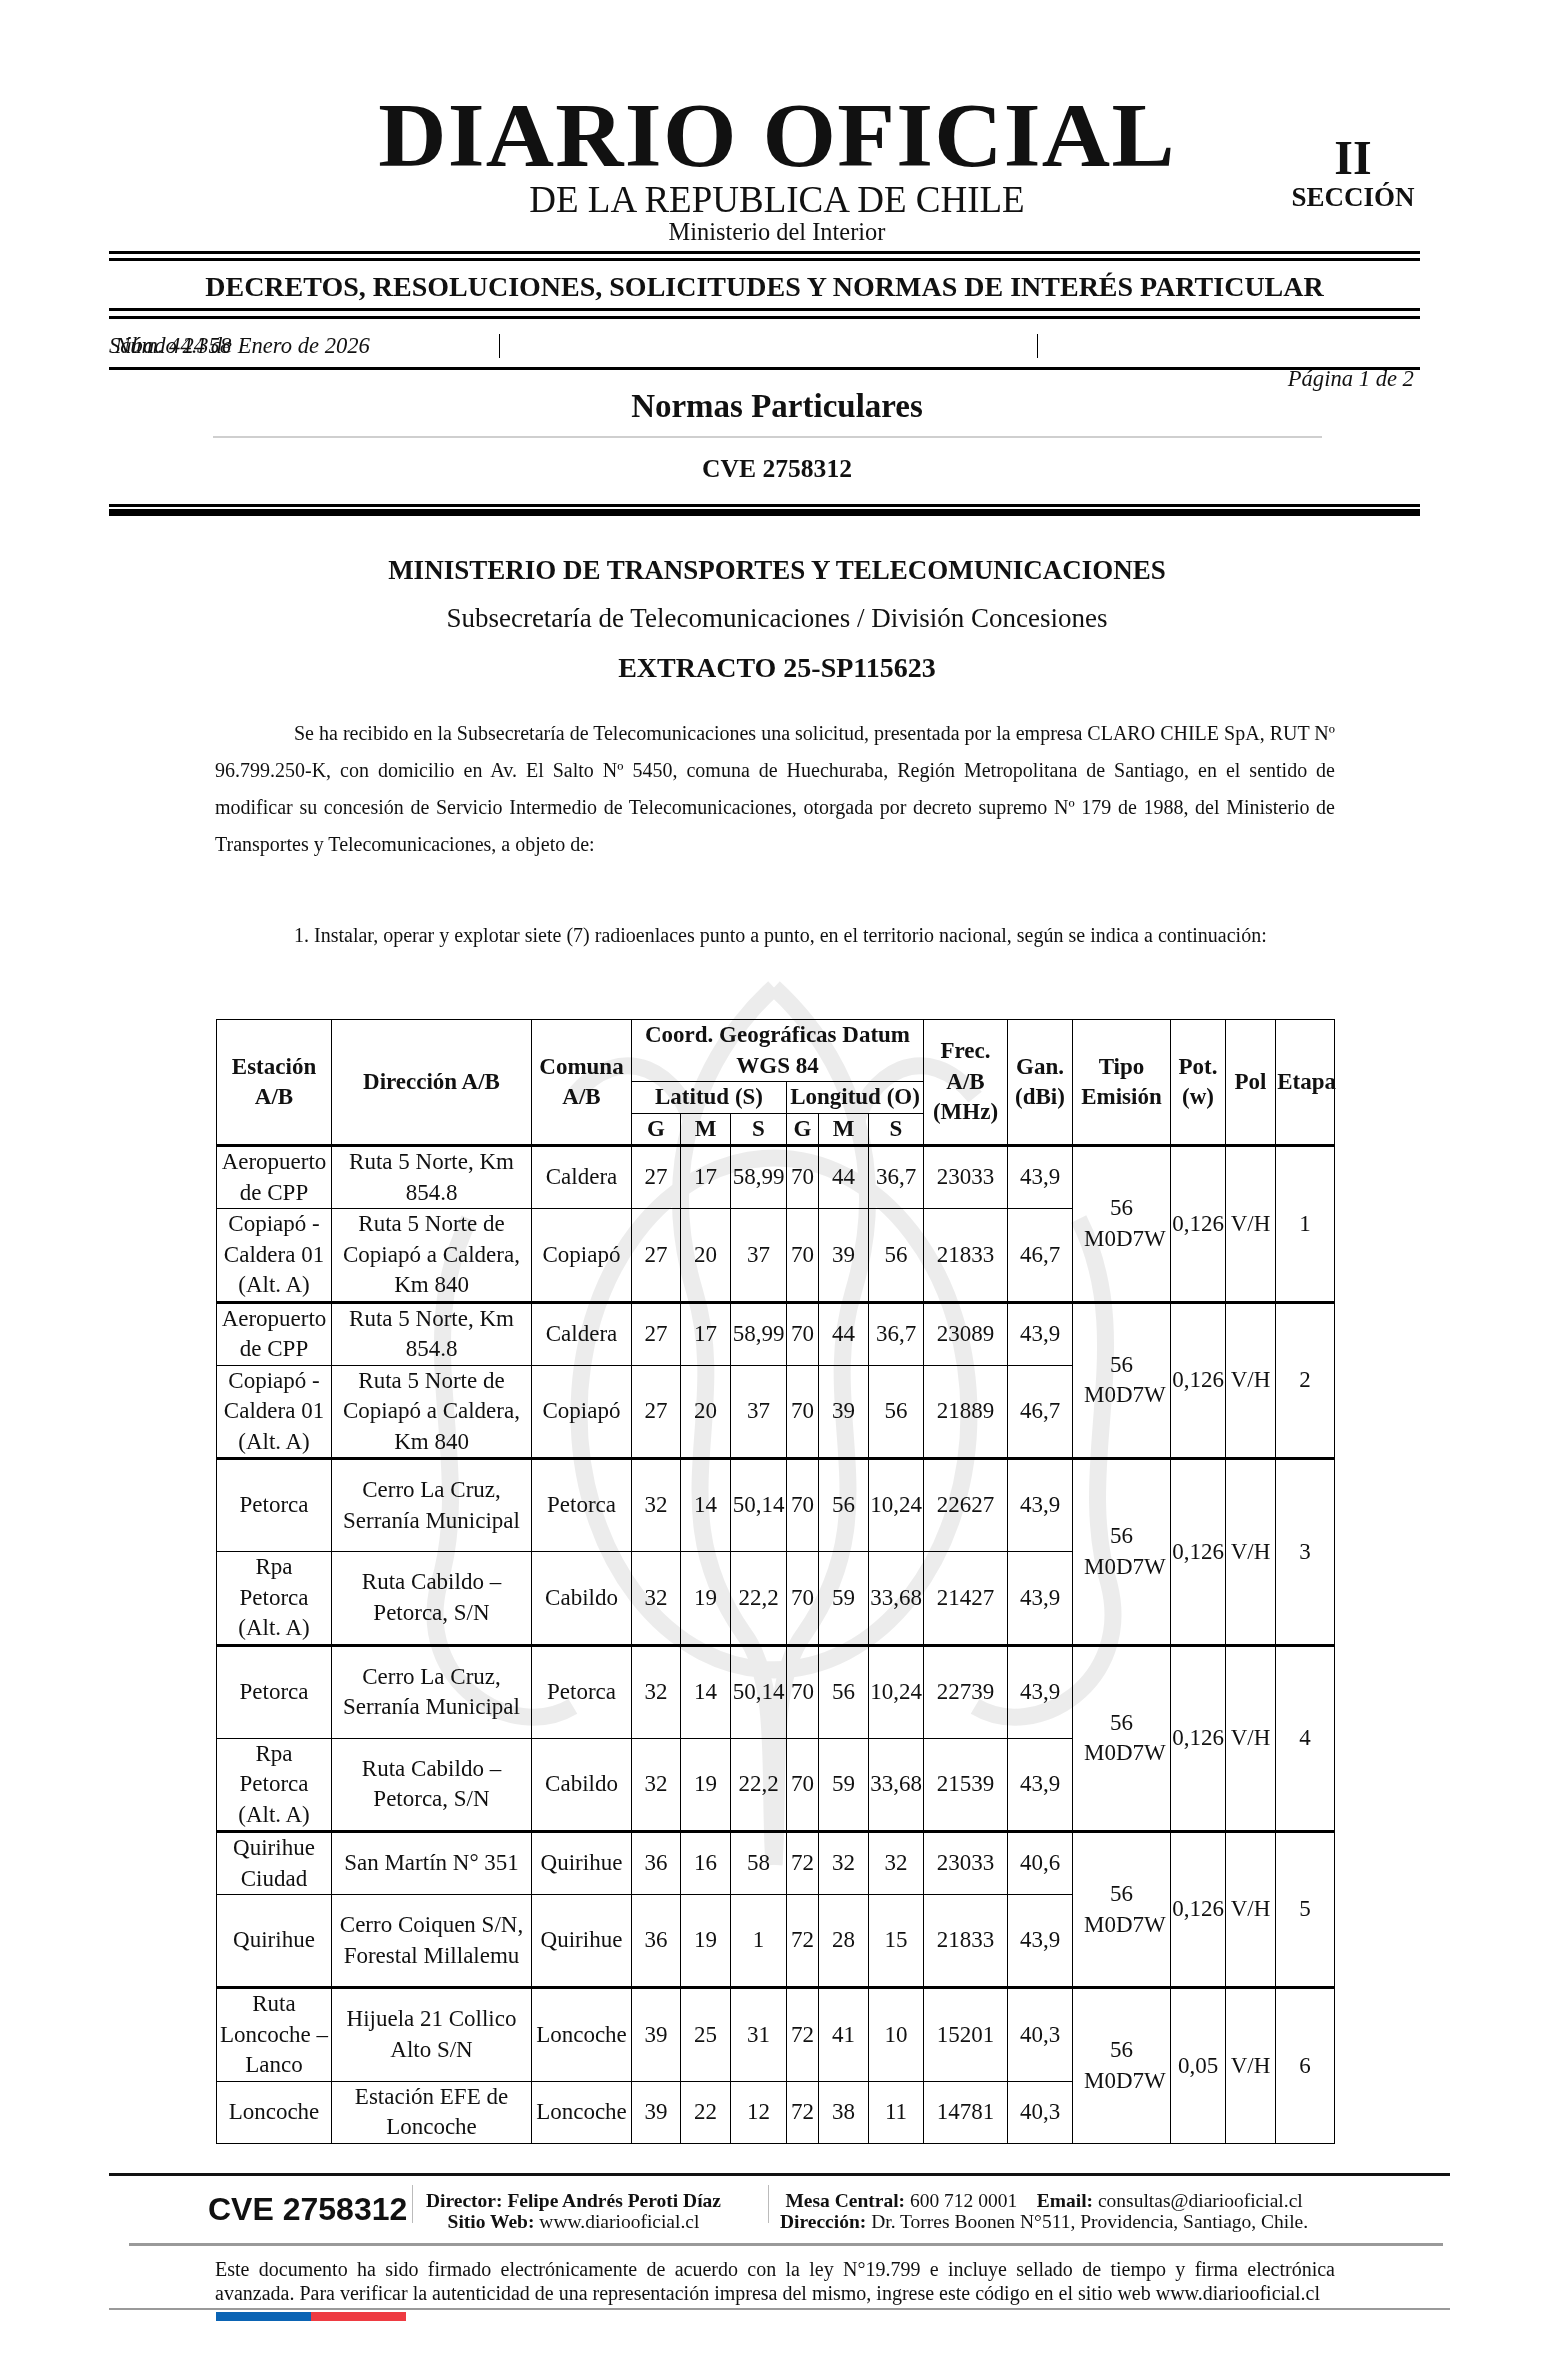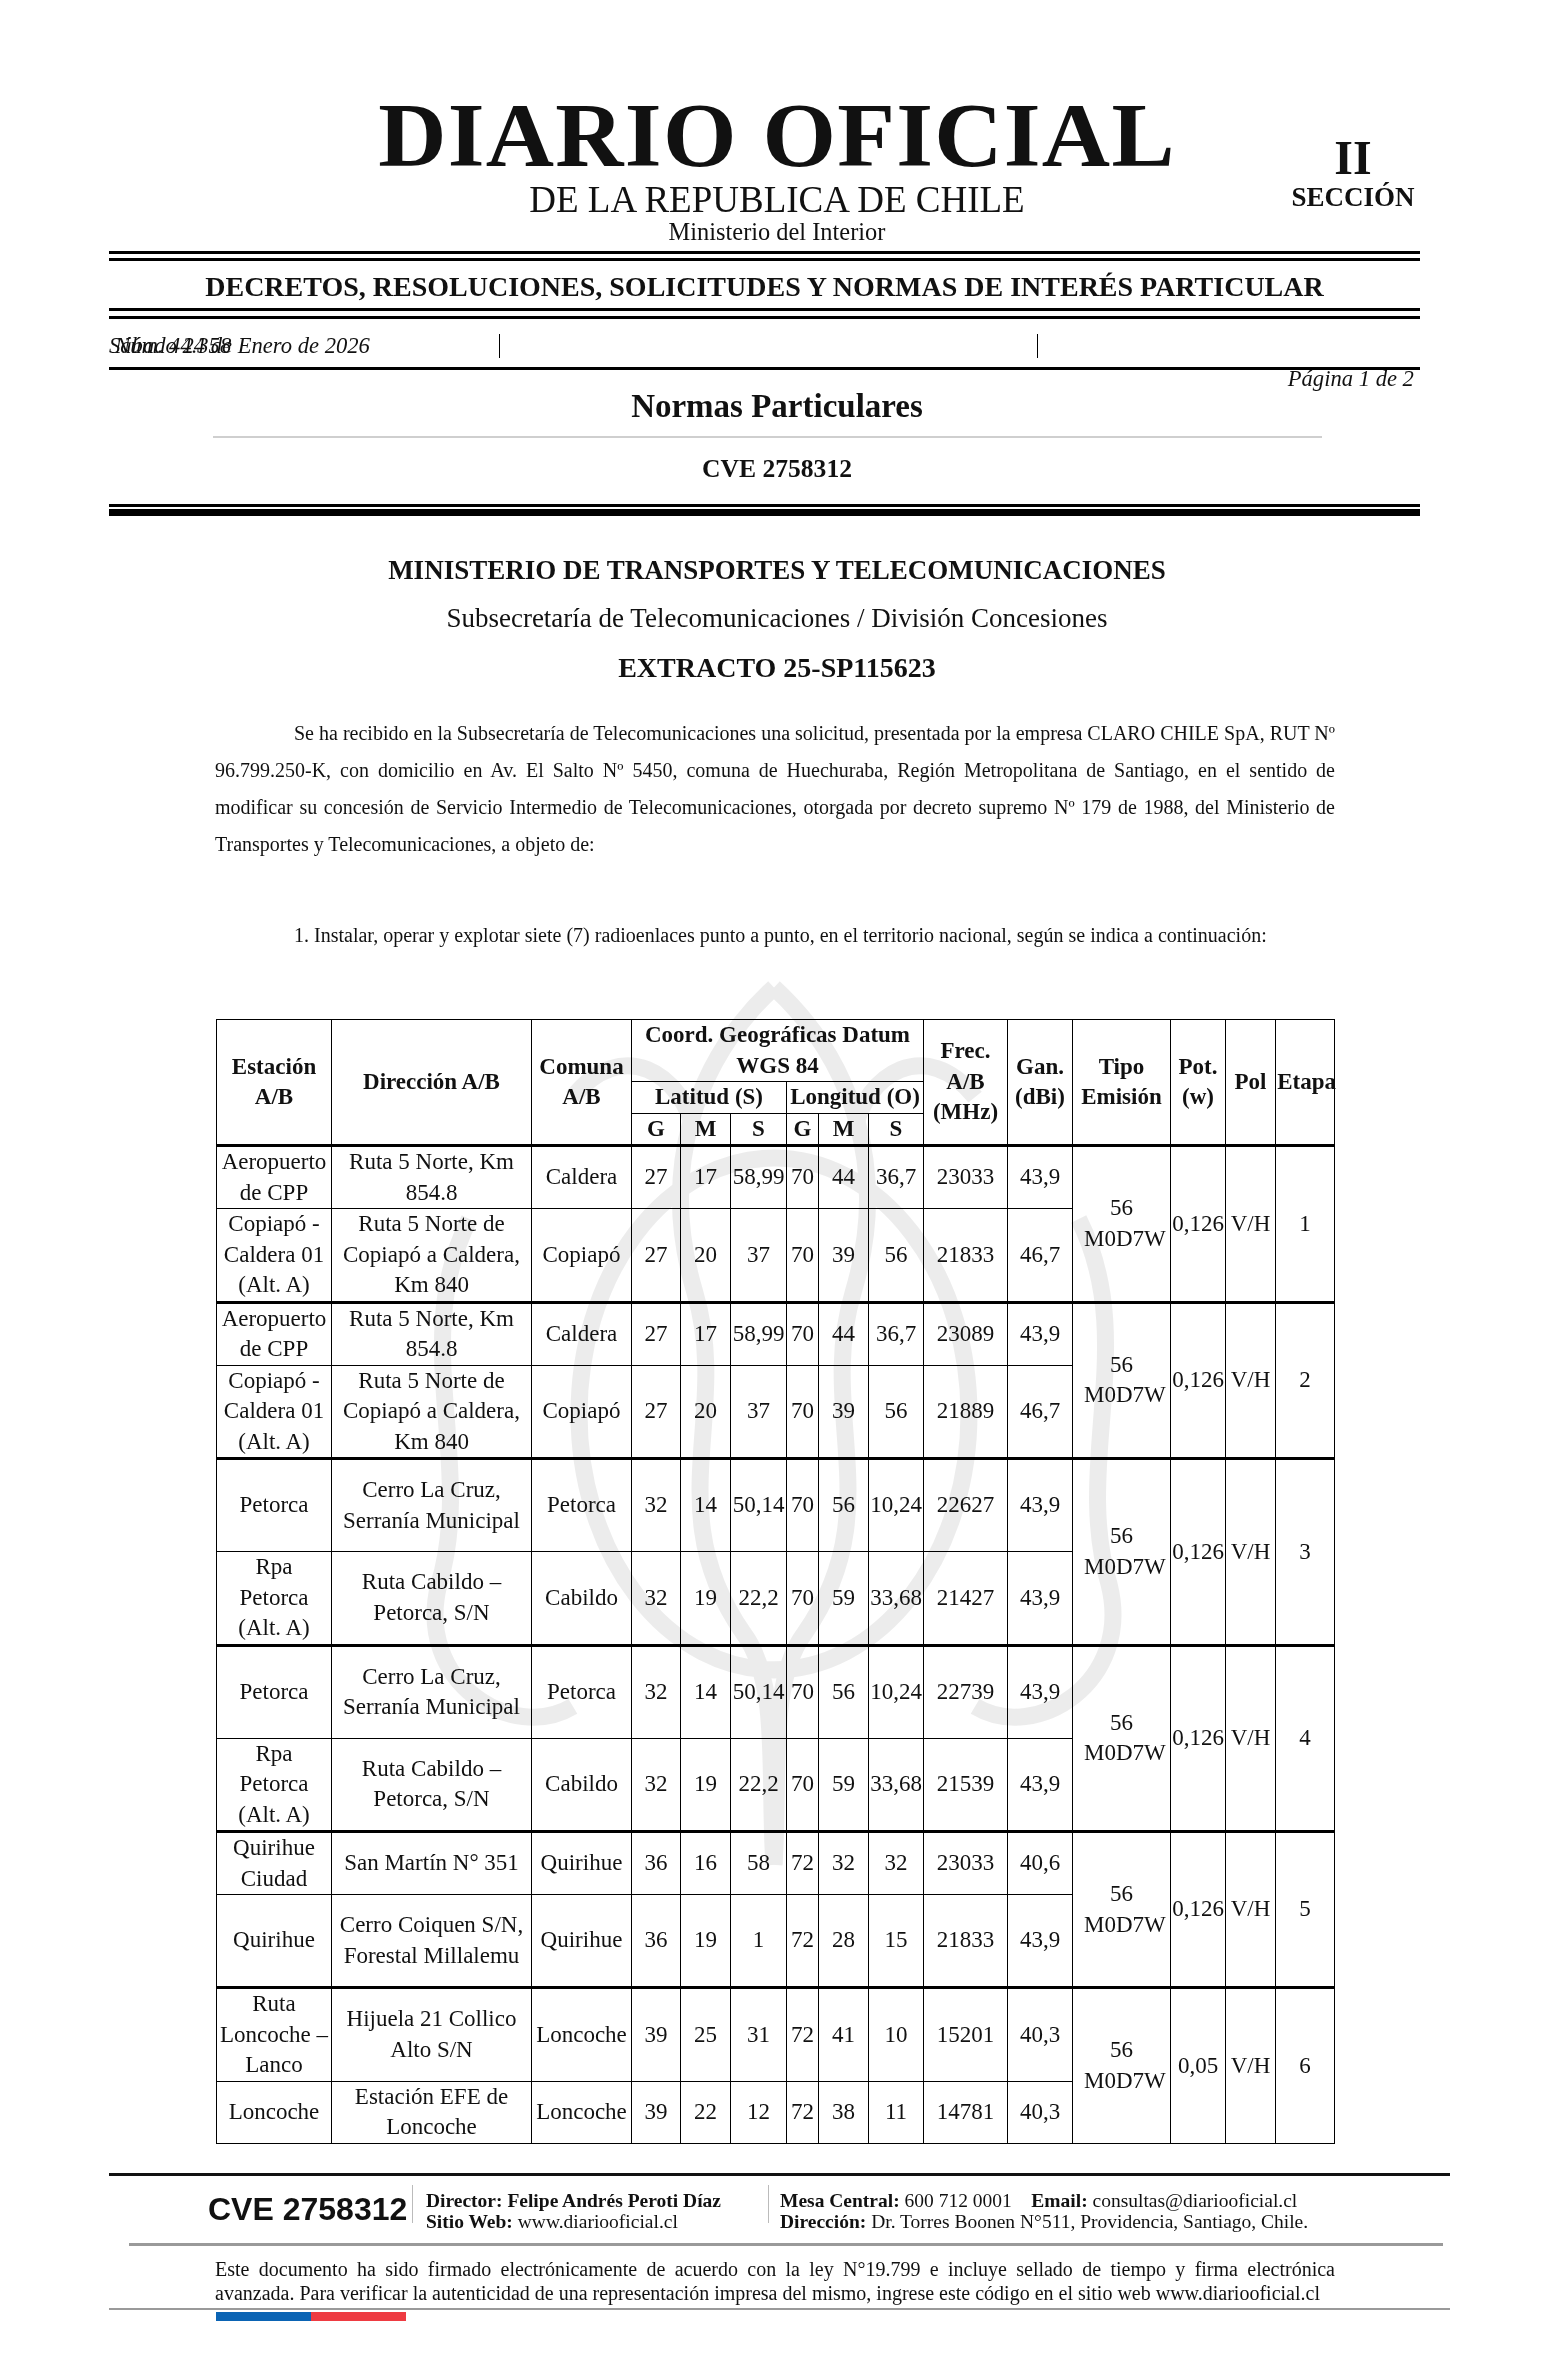--- a/index.html
+++ b/index.html
@@ -46,21 +46,21 @@
   table.links { position: absolute; left: 216px; top: 1019px; width: 1117px; border-collapse: collapse; font-size: 23px; line-height: 30.5px; table-layout: fixed; }
   table.links th, table.links td { border: 1.8px solid #000; text-align: center; vertical-align: middle; padding: 0 1.2px; }
   table.links th { font-weight: bold; font-size: 23px; }
   table.links tr.group-start td { border-top-width: 3.7px; }
   table.links td.num { white-space: nowrap; }
 
   
   .foot-rule { position: absolute; left: 109px; width: 1341px; height: 3px; background: #111; top: 2173px; }
   .foot-cve { position: absolute; left: 208px; top: 2193px; font-family: "Liberation Sans", "DejaVu Sans", sans-serif; font-weight: bold; font-size: 32px; line-height: 1; }
   .foot-vsep { position: absolute; top: 2185px; width: 1.2px; height: 38px; background: #bbb; }
-  .foot-col { position: absolute; top: 2190px; font-size: 19.5px; line-height: 21px; }
+  .foot-col { position: absolute; top: 2190px; font-size: 19.5px; line-height: 21px; text-align: center; }
   .foot-col b { font-weight: bold; }
   .foot-gray { position: absolute; left: 129px; width: 1314px; height: 3px; background: #9a9a9a; top: 2243px; }
   .foot-legal { position: absolute; left: 215px; width: 1120px; top: 2257px; font-size: 20px; line-height: 24px; text-align: justify; }
   .foot-gray2 { position: absolute; left: 109px; width: 1341px; height: 2.4px; background: #9a9a9a; top: 2308px; }
   .flag-blue { position: absolute; left: 216px; top: 2312px; width: 95px; height: 9.1px; }
   .flag-red { position: absolute; left: 311px; top: 2312px; width: 95px; height: 9.1px; }
 </style>
 </head>
 <body>
 

